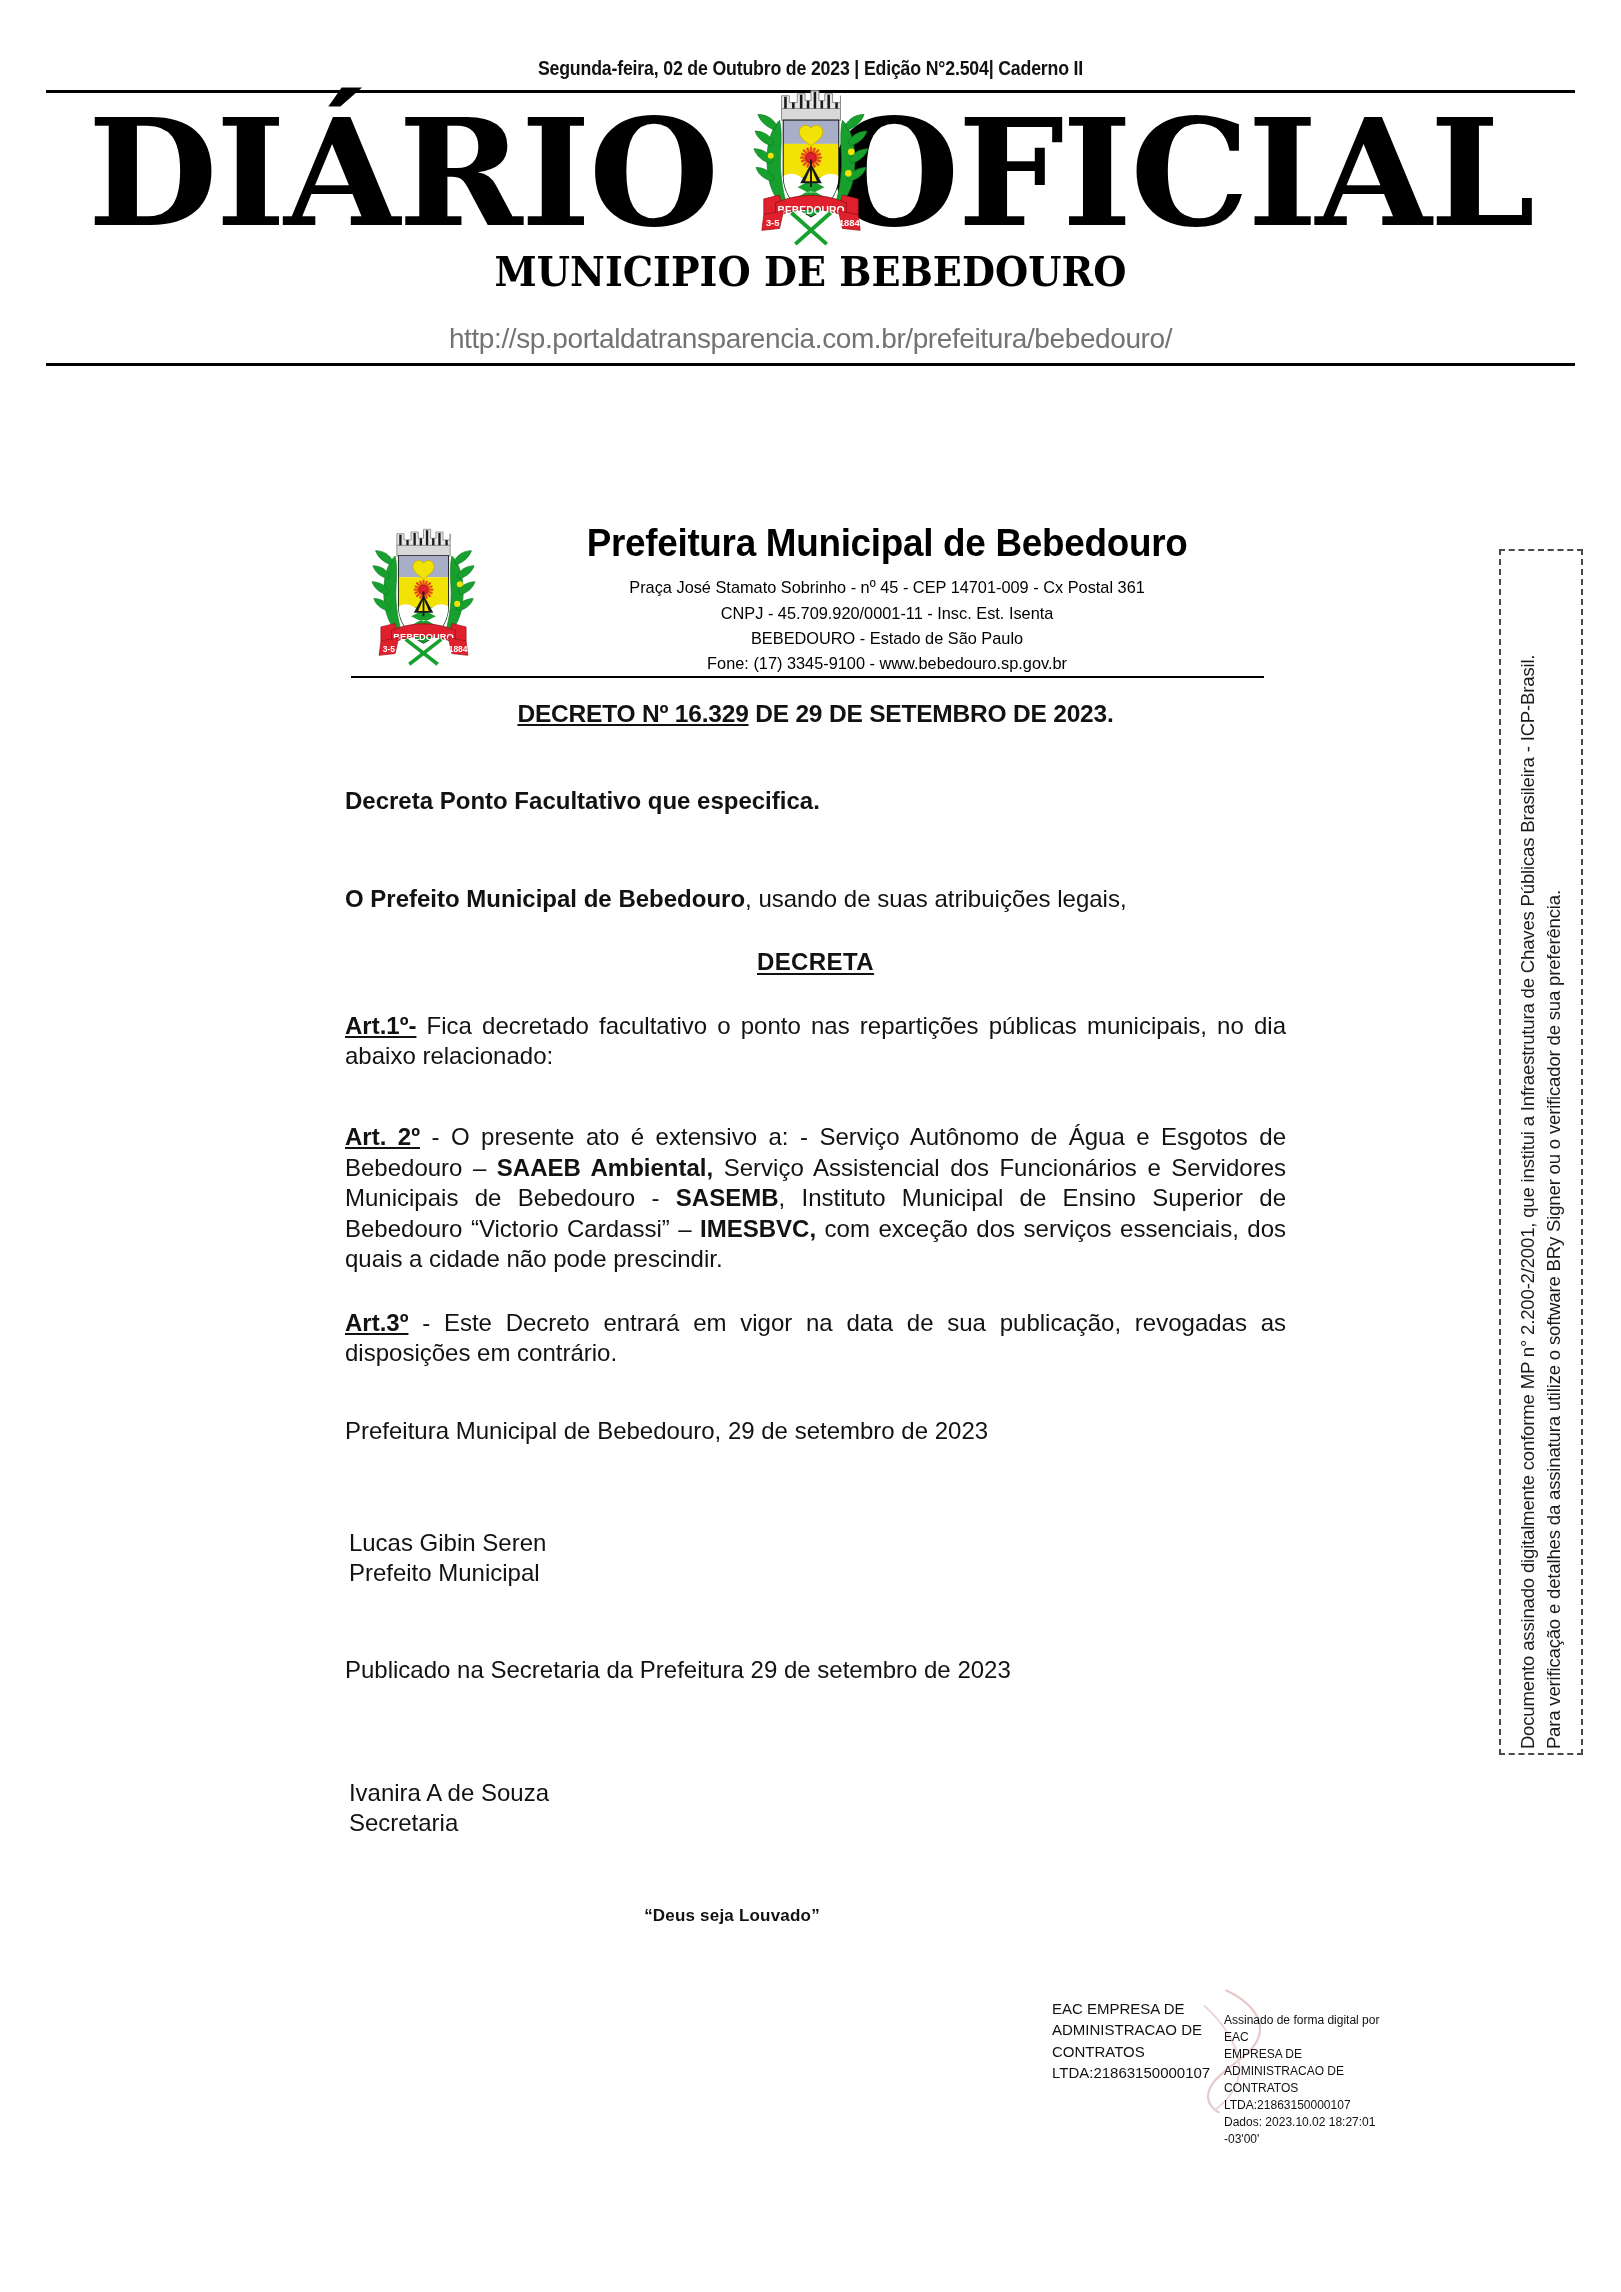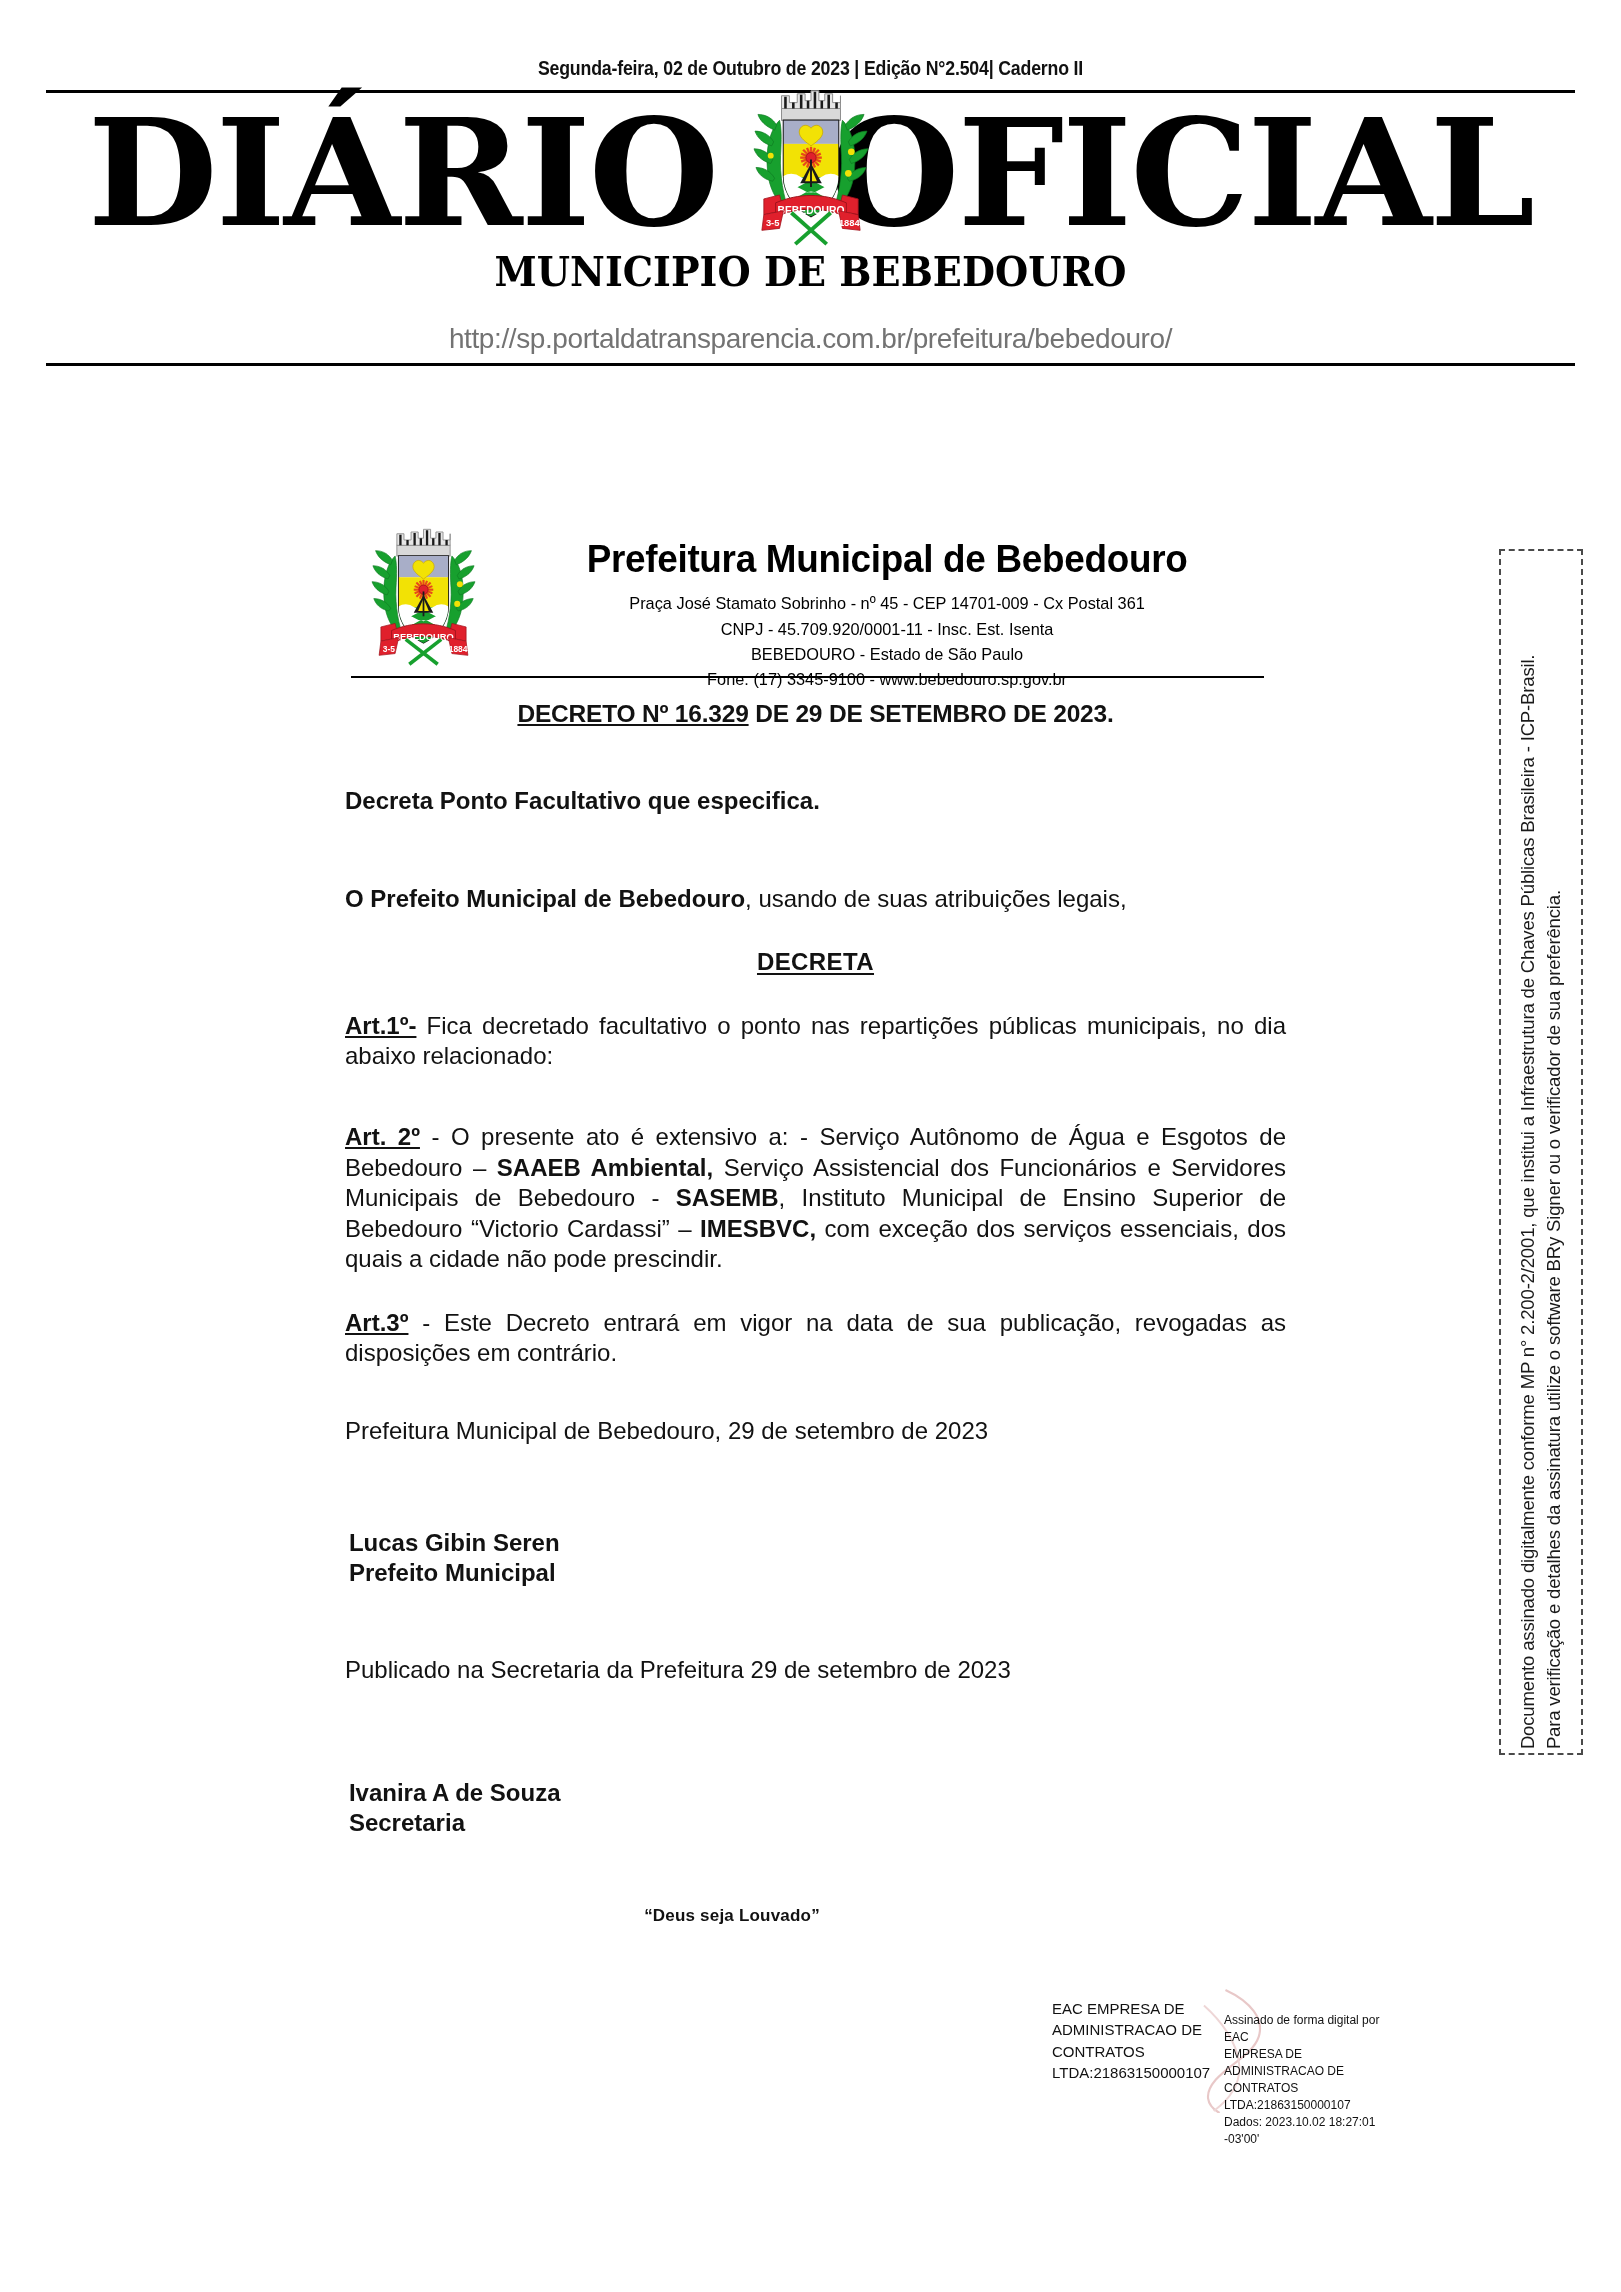--- a/index.html
+++ b/index.html
@@ -103,21 +103,20 @@
   .letterhead-crest {
     width: 157px;
     height: 142px;
     flex: 0 0 157px;
     margin-top: 2px;
   }
   .letterhead-text {
     flex: 1;
     text-align: center;
     padding-left: 5.9px;
-    margin-top: 16px;
   }
   .lh-title {
     font-family: "Liberation Sans", sans-serif;
     font-weight: bold;
     font-size: 38px;
     letter-spacing: -0.3px;
     transform: scaleX(0.97);
     color: #000;
     line-height: 1.15;
   }
@@ -163,21 +162,21 @@
 
   .ementa { font-weight: bold; }
   .decreta-head {
     text-align: center;
     font-weight: bold;
     text-decoration: underline;
     text-underline-offset: 2.9px;
     letter-spacing: 0.4px;
   }
   .justified { text-align: justify; }
-  .sig-name { font-weight: bold; line-height: 1.25; padding-left: 3.9px; }
+  .sig-name { font-weight: normal; line-height: 1.25; padding-left: 3.9px; }
   .deus {
     text-align: center;
     font-weight: bold;
     font-size: 17px;
     letter-spacing: 0.2px;
     padding-right: 167px;
   }
 
   
   .side-stamp {

